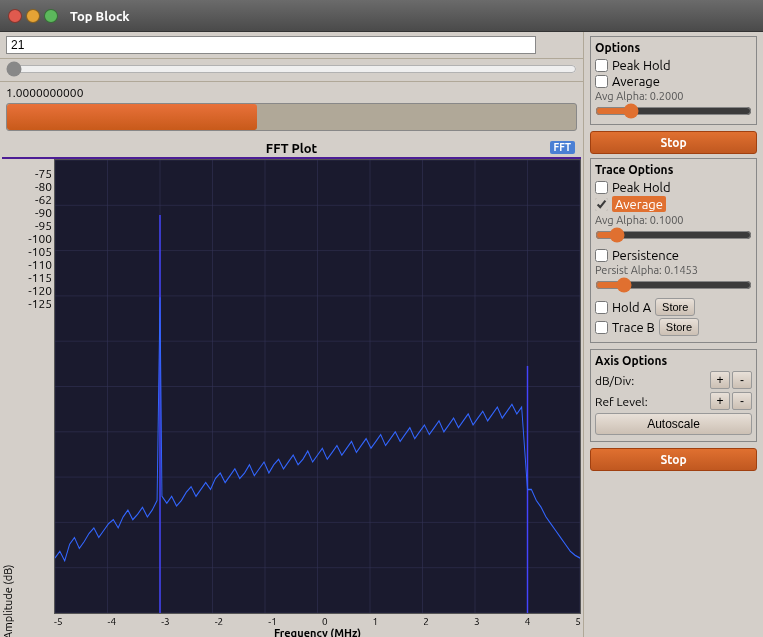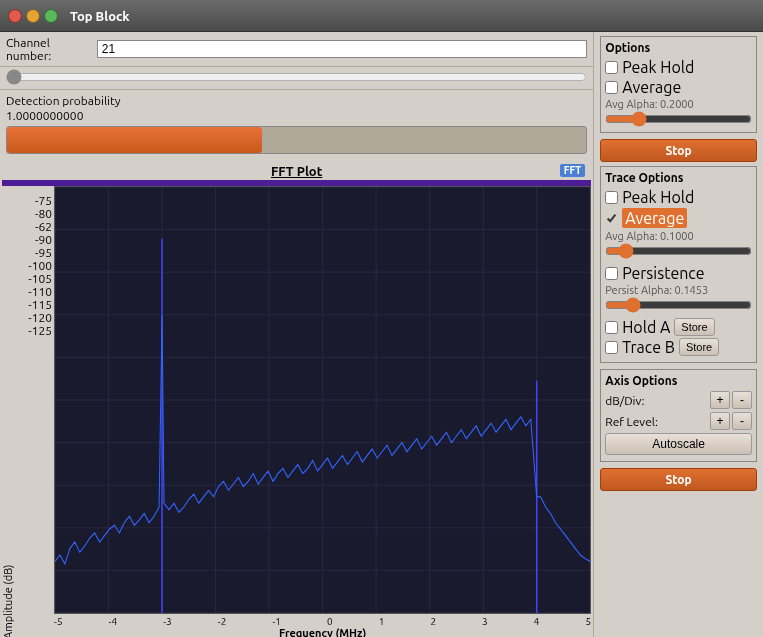--- a/index.html
+++ b/index.html
@@ -115,23 +115,22 @@
       background: linear-gradient(to bottom, #e8713a, #c85a1a);
       border-radius: 3px;
     }
     .fft-title {
       text-align: center;
       background: #d4cfc9;
       color: #000;
       font-size: 13px;
       font-weight: bold;
       padding: 2px 0;
-      border-bottom: 6px solid #4c1d95;
+      border-bottom: 2px solid #4c1d95;
       position: relative;
-      text-decoration: underline;
     }
     .fft-badge {
       position: absolute;
       right: 6px;
       top: 2px;
       background: #4a7fd4;
       color: #fff;
       font-size: 10px;
       font-weight: bold;
       padding: 1px 4px;
@@ -197,21 +196,21 @@
       display: flex;
       align-items: center;
       gap: 4px;
       margin-bottom: 2px;
     }
     .checkbox-row input[type=checkbox] {
       width: 13px; height: 13px;
       accent-color: #d4cfc9;
     }
     .checkbox-label {
-      font-size: 16px;
+      font-size: 13px;
       color: #000;
     }
     .avg-alpha-label {
       font-size: 11px;
       color: #555;
       margin-bottom: 2px;
     }
     .orange-slider {
       width: 100%;
       accent-color: #e07030;
@@ -313,30 +312,28 @@
     <div class="tb-btn tb-max"></div>
   </div>
   <span class="title-text">Top Block</span>
 </div>
 
 <div class="main-content">
 
   <div class="left-panel">
 
     <div class="channel-row">
-      <span class="channel-label">Channel number:</span>
       <input type="text" class="channel-input" value="21" style="">
     </div>
 
     <div class="slider-row">
       <input type="range" min="0" max="100" value="0" style="">
     </div>
 
     <div class="detection-section">
-      <div class="detection-label">Detection probability</div>
       <div class="detection-value">1.0000000000</div>
       <div class="progress-bar-container">
         <div class="progress-bar-fill" style="width: 44%"></div>
       </div>
     </div>
 
     <div style="flex:1; display:flex; flex-direction:column; margin: 0 2px 2px 2px;">
       <div class="fft-title">
         <span>FFT Plot</span>
         <span class="fft-badge">FFT</span>

